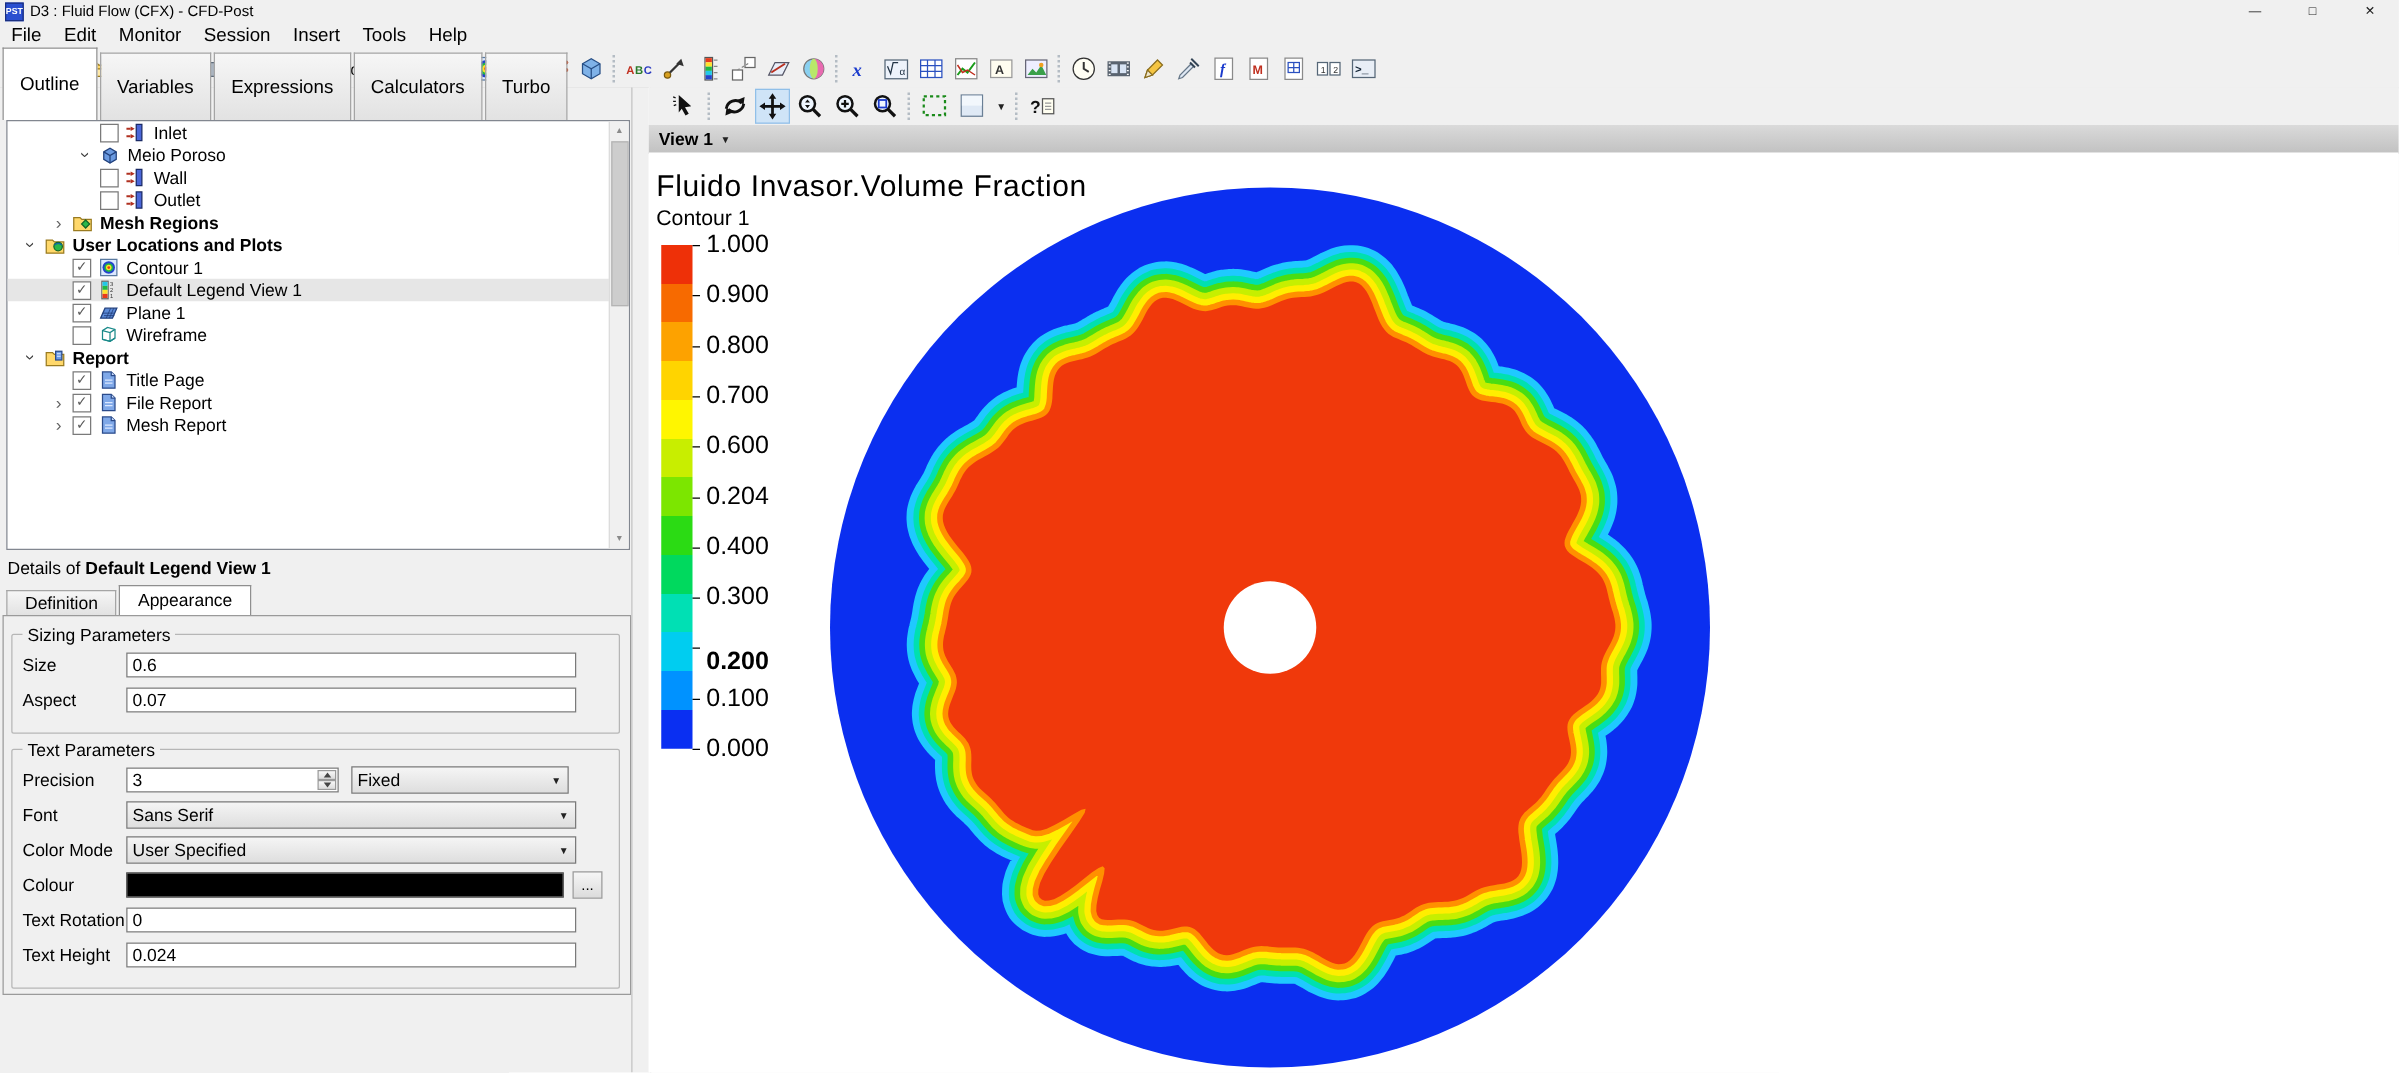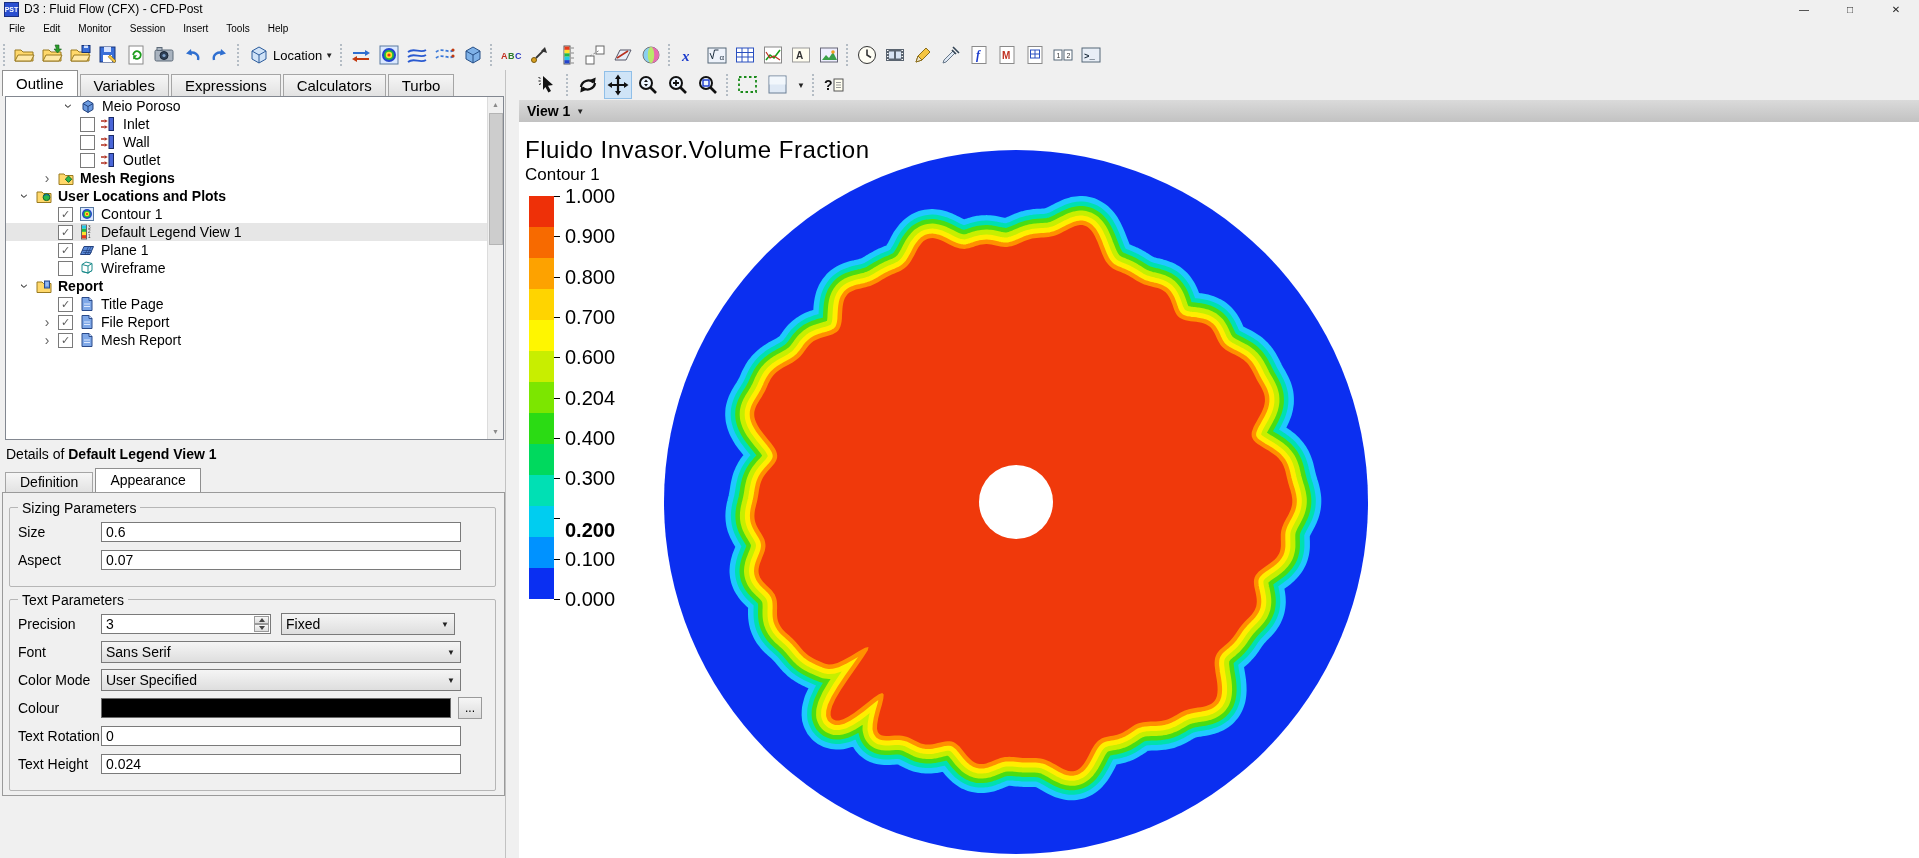--- a/index.html
+++ b/index.html
@@ -9,35 +9,35 @@
   
   .titlebar{position:absolute;left:0;top:0;width:1919px;height:18px;background:#f0f0f0;display:flex;align-items:center;}
   .appicon{width:13px;height:13px;margin:0 5px 0 4px;background:#2a4fd0;color:#fff;font-size:7px;font-weight:bold;
            display:flex;align-items:center;justify-content:center;border:1px solid #1a2f80;}
   .wtitle{font-size:12px;}
   .winbtns{position:absolute;right:0;top:0;height:18px;display:flex;}
   .winbtn{width:46px;height:18px;display:flex;align-items:center;justify-content:center;font-size:10px;color:#222;}
 
   
   .menubar{position:absolute;left:0;top:18px;width:1919px;height:22px;background:#f0f0f0;display:flex;align-items:center;}
-  .menuitem{padding:0 9px;font-size:10px;height:22px;line-height:22px;}
+  .menuitem{padding:0 9px;font-size:15px;height:22px;line-height:22px;}
 
   
   .toolbar{position:absolute;left:0;top:40px;width:1919px;height:30px;background:#f0f0f0;border-bottom:1px solid #cdcdcd;
            display:flex;align-items:center;}
   .tb-handle{height:22px;border-left:2px dotted #b4bcc4;margin:0 5px 0 3px;}
   .tbicon{width:24px;height:24px;margin:0 1px;display:flex;align-items:center;justify-content:center;border:1px solid transparent;}
   .loc-widget{display:flex;align-items:center;height:24px;padding:0 3px;border:1px solid transparent;}
   .loc-widget span.lbl{font-size:13px;margin:0 3px;}
   .caret{font-size:8px;color:#222;}
 
   
   #left-panel{position:absolute;left:0;top:70px;width:505px;height:788px;background:#f0f0f0;}
   .ltabs{position:absolute;left:2px;top:2px;height:24px;display:flex;align-items:flex-end;}
-  .ltab{padding:0 13px;height:21px;line-height:21px;font-size:15px;background:linear-gradient(#f6f6f6,#e2e2e2);
+  .ltab{padding:16px 13px;height:21px;line-height:21px;font-size:15px;background:linear-gradient(#f6f6f6,#e2e2e2);
         border:1px solid #a5a5a5;border-bottom:none;margin-right:2px;}
   .ltab.active{background:#fff;height:25px;line-height:25px;border-color:#8f8f8f;position:relative;z-index:2;}
 
   .treebox{position:absolute;left:5px;top:26px;width:497px;height:342px;background:#fff;border:1px solid #828790;overflow:hidden;}
   .trow{height:18px;display:flex;align-items:center;white-space:nowrap;font-size:14px;}
   .trow.sel{background:#e6e6e6;}
   .texp{width:22px;display:inline-flex;justify-content:center;color:#636363;font-size:14px;flex:none;}
   .texp.open{transform:rotate(90deg);color:#3c3c3c;}
   .tchk{width:13px;height:13px;border:1px solid #7a7a7a;background:#fff;margin-right:6px;flex:none;
         display:flex;align-items:center;justify-content:center;font-size:11px;color:#5a5a5a;line-height:1;}
@@ -374,37 +374,37 @@
     <div class="ltabs" id="ltabs">
         <div class="ltab active">Outline</div>
         <div class="ltab">Variables</div>
         <div class="ltab">Expressions</div>
         <div class="ltab">Calculators</div>
         <div class="ltab">Turbo</div>
       </div>
     <div class="treebox">
       <div id="tree-rows">
           <div class="trow">
-            <span style="display:inline-block;flex:none;width:52px"></span>
-            <span class="texp open">›</span>
-            <span class="ticon"><svg width="16" height="16" viewBox="0 0 16 16">
-                <path d="M3 5.5l5-3 5 3v6l-5 3-5-3z" fill="#6b9ae0" stroke="#21417c"></path>
-                <path d="M3 5.5l5 3 5-3M8 8.5v6" stroke="#21417c" fill="none"></path>
-              </svg></span>
-            <span class="tlabel">Meio Poroso</span>
-          </div>
-          <div class="trow">
             <span style="display:inline-block;flex:none;width:74px"></span>
             <span class="tchk"></span>
             <span class="ticon"><svg width="16" height="16" viewBox="0 0 16 16">
                 <path d="M0 5h3.5M0 11h3.5" stroke="#b03020" stroke-width="1.5"></path>
                 <path d="M3.5 3.2L6.8 5 3.5 6.8zM3.5 9.2L6.8 11l-3.3 1.8z" fill="#b03020"></path>
                 <rect x="8" y="1.5" width="4.5" height="13" fill="#4a66d8" stroke="#1a2a66"></rect>
               </svg></span>
             <span class="tlabel">Inlet</span>
+          </div>
+          <div class="trow">
+            <span style="display:inline-block;flex:none;width:52px"></span>
+            <span class="texp open">›</span>
+            <span class="ticon"><svg width="16" height="16" viewBox="0 0 16 16">
+                <path d="M3 5.5l5-3 5 3v6l-5 3-5-3z" fill="#6b9ae0" stroke="#21417c"></path>
+                <path d="M3 5.5l5 3 5-3M8 8.5v6" stroke="#21417c" fill="none"></path>
+              </svg></span>
+            <span class="tlabel">Meio Poroso</span>
           </div>
           <div class="trow">
             <span style="display:inline-block;flex:none;width:74px"></span>
             <span class="tchk"></span>
             <span class="ticon"><svg width="16" height="16" viewBox="0 0 16 16">
                 <path d="M0 5h3.5M0 11h3.5" stroke="#b03020" stroke-width="1.5"></path>
                 <path d="M3.5 3.2L6.8 5 3.5 6.8zM3.5 9.2L6.8 11l-3.3 1.8z" fill="#b03020"></path>
                 <rect x="8" y="1.5" width="4.5" height="13" fill="#4a66d8" stroke="#1a2a66"></rect>
               </svg></span>
             <span class="tlabel">Wall</span>

